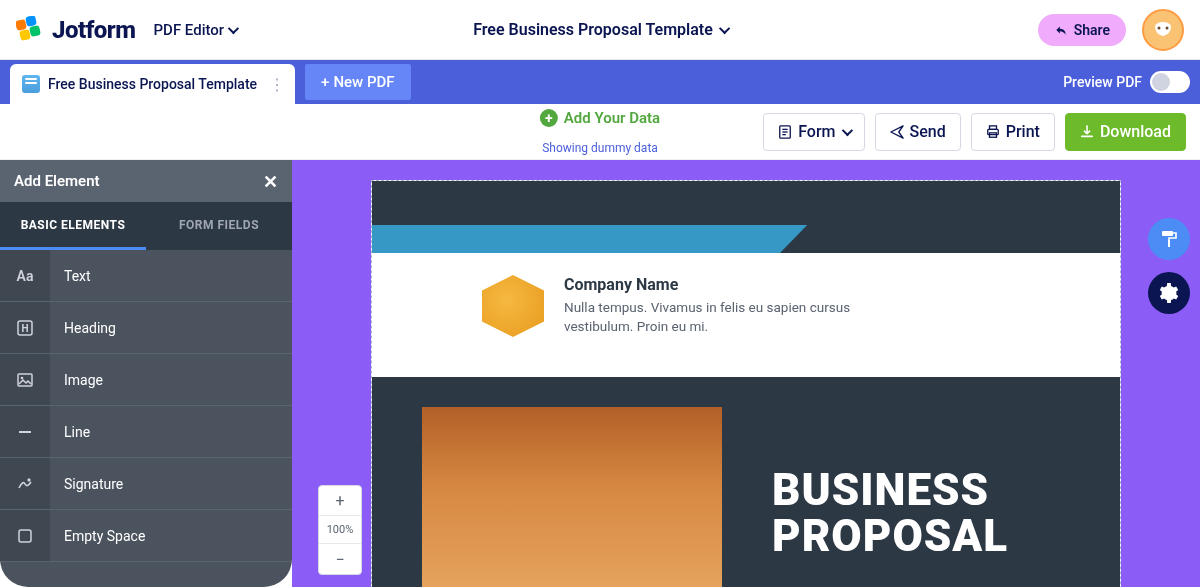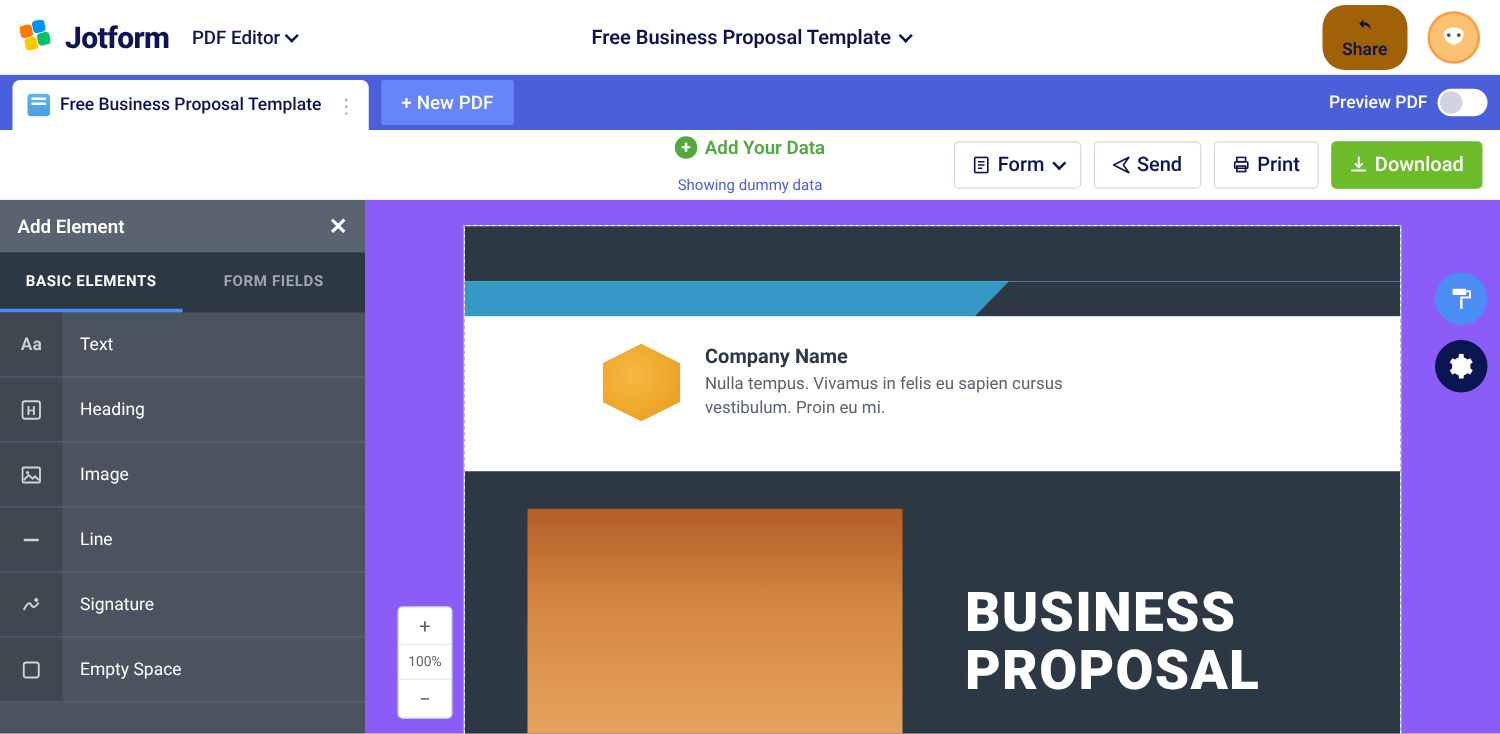--- a/index.html
+++ b/index.html
@@ -5,21 +5,21 @@
 * { box-sizing: border-box; margin: 0; padding: 0; font-family: -apple-system, BlinkMacSystemFont, "Segoe UI", Roboto, Arial, sans-serif; }
 body { width: 1200px; height: 587px; overflow: hidden; background: #fff; position: relative; }
 
 
 .top-header { height: 60px; display: flex; align-items: center; padding: 0 16px; border-bottom: 1px solid #e8e8e8; }
 .logo-wrap { display: flex; align-items: center; gap: 8px; }
 .logo-text { font-size: 24px; font-weight: 800; color: #0a1551; letter-spacing: -0.5px; }
 .editor-label { margin-left: 18px; font-size: 15px; color: #0a1551; font-weight: 500; display: flex; align-items: center; gap: 4px; }
 .title-center { position: absolute; left: 50%; transform: translateX(-50%); font-size: 16px; font-weight: 600; color: #0a1551; display: flex; align-items: center; gap: 6px; }
 .right-header { margin-left: auto; display: flex; align-items: center; gap: 16px; }
-.share-btn { background: #a16207; border: none; border-radius: 18px; padding: 8px 16px; font-size: 14px; font-weight: 600; color: #0a1551; display: flex; align-items: center; gap: 6px; cursor: pointer; flex-direction: column; }
+.share-btn { background: #f0abfc; border: none; border-radius: 18px; padding: 8px 16px; font-size: 14px; font-weight: 600; color: #0a1551; display: flex; align-items: center; gap: 6px; cursor: pointer; }
 .avatar { width: 42px; height: 42px; border-radius: 50%; border: 2px solid #ff9b42; background: #fac373; display: flex; align-items: center; justify-content: center; }
 
 
 .blue-bar { height: 44px; background: #4b5fdb; display: flex; align-items: center; padding: 0 10px; }
 .doc-tab { background: #fff; border-radius: 6px 6px 0 0; height: 40px; margin-top: 4px; display: flex; align-items: center; padding: 0 12px; gap: 8px; font-size: 14px; color: #0a1551; font-weight: 500; }
 .doc-tab-icon { width: 18px; height: 18px; background: linear-gradient(180deg, #5eb6f0 0%, #4a9edb 100%); border-radius: 3px; position: relative; }
 .doc-tab-icon::before { content: ''; position: absolute; top: 3px; left: 3px; right: 3px; height: 2px; background: #fff; border-radius: 1px; }
 .doc-tab-icon::after { content: ''; position: absolute; top: 7px; left: 3px; right: 3px; height: 2px; background: #fff; border-radius: 1px; }
 .doc-tab-dots { color: #a0a6c3; margin-left: 4px; font-size: 16px; letter-spacing: -2px;}
 .new-pdf { background: #6686f7; color: #fff; border: none; height: 36px; padding: 0 16px; font-size: 15px; font-weight: 500; margin-left: 10px; display: flex; align-items: center; gap: 4px; cursor: pointer; border-radius: 2px;}
@@ -33,21 +33,21 @@
 .add-data { color: #52a83f; font-size: 15px; font-weight: 600; display: flex; align-items: center; gap: 6px; justify-content: center; }
 .add-data-plus { width: 18px; height: 18px; background: #52a83f; border-radius: 50%; color: #fff; display: flex; align-items: center; justify-content: center; font-size: 14px; font-weight: bold; }
 .dummy-text { color: #4b5fdb; font-size: 12px; margin-top: 14px; }
 .tb-btn { height: 38px; border: 1px solid #d5d8e5; background: #fff; border-radius: 4px; padding: 0 14px; font-size: 16px; font-weight: 500; color: #0a1551; display: flex; align-items: center; gap: 6px; cursor: pointer; }
 .tb-btn.download { background: #6dbb2a; border-color: #6dbb2a; color: #fff; }
 
 
 .main-area { position: absolute; top: 160px; left: 0; right: 0; bottom: 0; display: flex; }
 
 
-.sidebar { width: 292px; background: #4b535e; color: #fff; height: 100%; display: flex; flex-direction: column; }
+.sidebar { width: 292px; background: #4b535e; color: #fff; height: 100%; display: flex; flex-direction: column; border-radius: 28px; }
 .sidebar-header { background: #5a6370; height: 42px; display: flex; align-items: center; justify-content: space-between; padding: 0 14px; font-size: 15px; font-weight: 600; }
 .sidebar-close { color: #fff; font-size: 18px; cursor: pointer; font-weight: bold;}
 .sidebar-tabs { background: #2d3845; height: 48px; display: flex; }
 .sidebar-tab { flex: 1; display: flex; align-items: center; justify-content: center; font-size: 12px; font-weight: 700; color: #a0a6b3; letter-spacing: 0.5px; cursor: pointer; border-bottom: 3px solid transparent; }
 .sidebar-tab.active { color: #fff; border-bottom-color: #4b8cf5; }
 .el-item { height: 52px; display: flex; align-items: center; border-bottom: 1px solid #5a6370; cursor: pointer; }
 .el-icon { width: 50px; display: flex; align-items: center; justify-content: center; color: #d0d3da; font-size: 14px; font-weight: 600; background: #3f4751; align-self: stretch;}
 .el-label { font-size: 14px; color: #fff; padding-left: 14px;}
 
 

